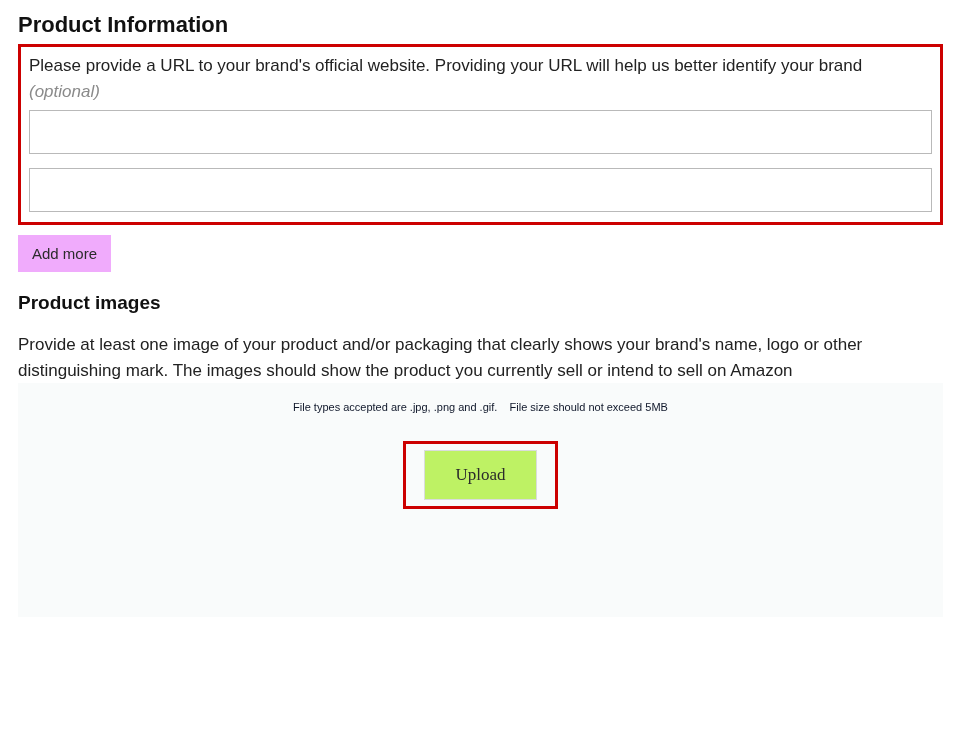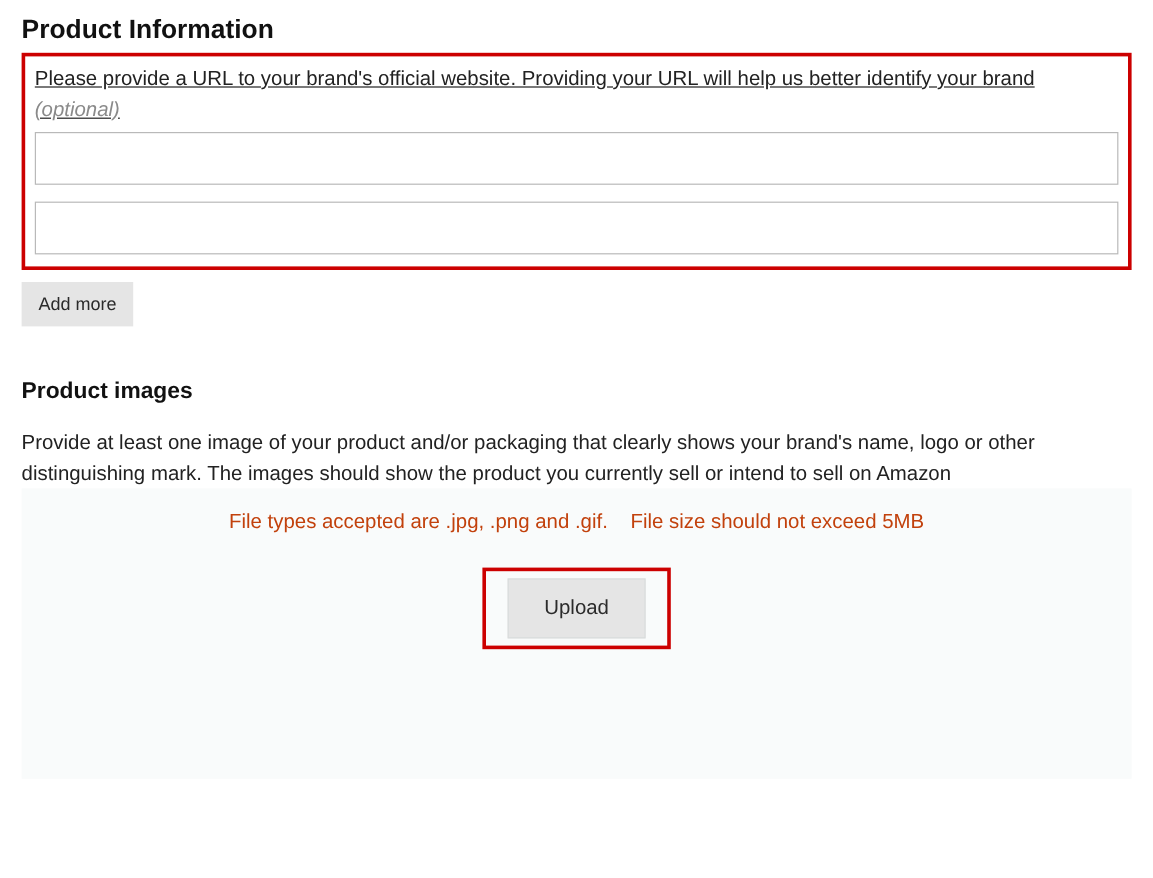--- a/index.html
+++ b/index.html
@@ -23,78 +23,78 @@
     }
     .field-group {
       margin-bottom: 14px;
     }
     .field-label {
       font-size: 17px;
       color: #222;
       line-height: 1.5;
       margin-bottom: 6px;
       display: block;
-      text-decoration: underline;
     }
     .optional {
       color: #8a8a8a;
       font-style: italic;
     }
     input[type="text"].text-input {
       width: 100%;
       height: 44px;
       border: 1px solid #b9b9b9;
       background: #fff;
       font-size: 16px;
       padding: 6px 8px;
     }
     .btn-add-more {
-      background: #e5e5e5;
+      background: #f0abfc;
       border: none;
       color: #2b2b2b;
       font-size: 15px;
       padding: 10px 14px;
       cursor: pointer;
-      margin-bottom: 44px;
+      margin-bottom: 20px;
     }
     h3.sub-heading {
       font-size: 19px;
       font-weight: 700;
       color: #111;
       margin-bottom: 18px;
     }
     .description {
       font-size: 17px;
       color: #222;
       line-height: 1.5;
     }
     .upload-area {
       background: #f9fbfb;
       padding: 18px 10px 90px 10px;
       text-align: center;
       min-height: 200px;
     }
     .file-hint {
-      font-size: 17px;
-      color: #c2410c;
+      font-size: 11px;
+      color: #0f172a;
       margin-bottom: 28px;
     }
     .upload-btn-highlight {
       display: inline-block;
       border: 3px solid #cc0000;
       padding: 6px 18px;
       margin-bottom: 18px;
     }
     .btn-upload {
-      background: #e5e5e5;
+      background: #bef264;
       border: 1px solid #d9dcdc;
       color: #2b2b2b;
       font-size: 17px;
       padding: 14px 30px;
       cursor: pointer;
+      font-family: Liberation Serif, serif;
     }
     .drag-hint {
       font-size: 17px;
       font-weight: 700;
       color: #111;
     }
   </style>
 </head>
 <body>
 

